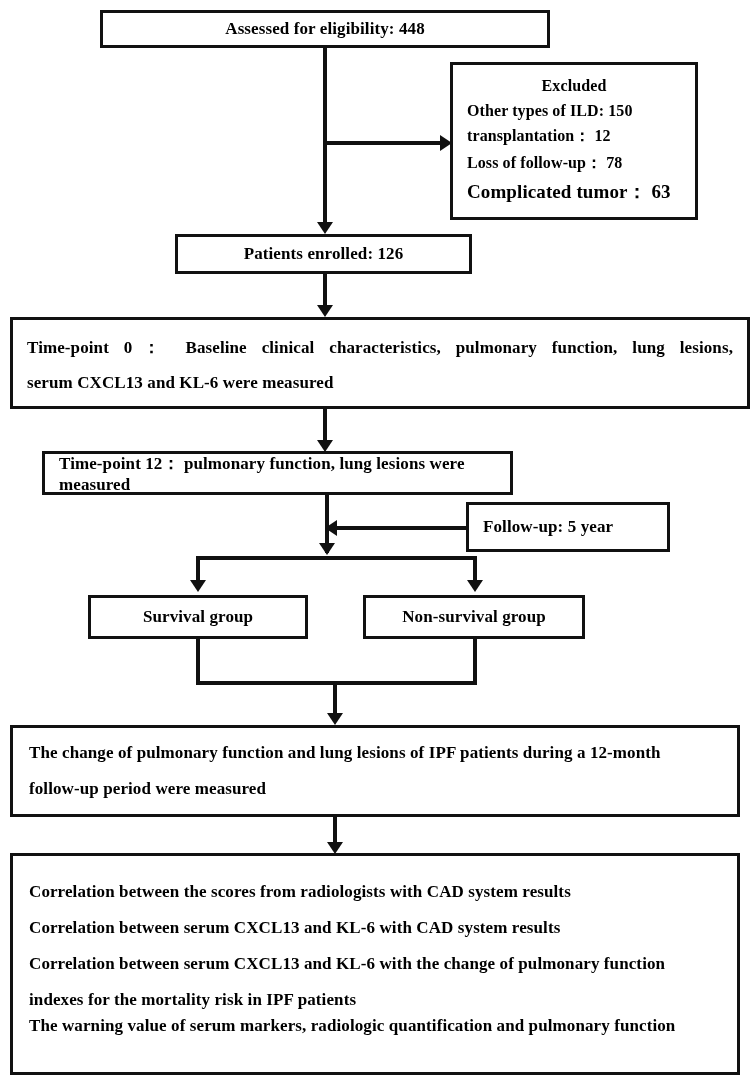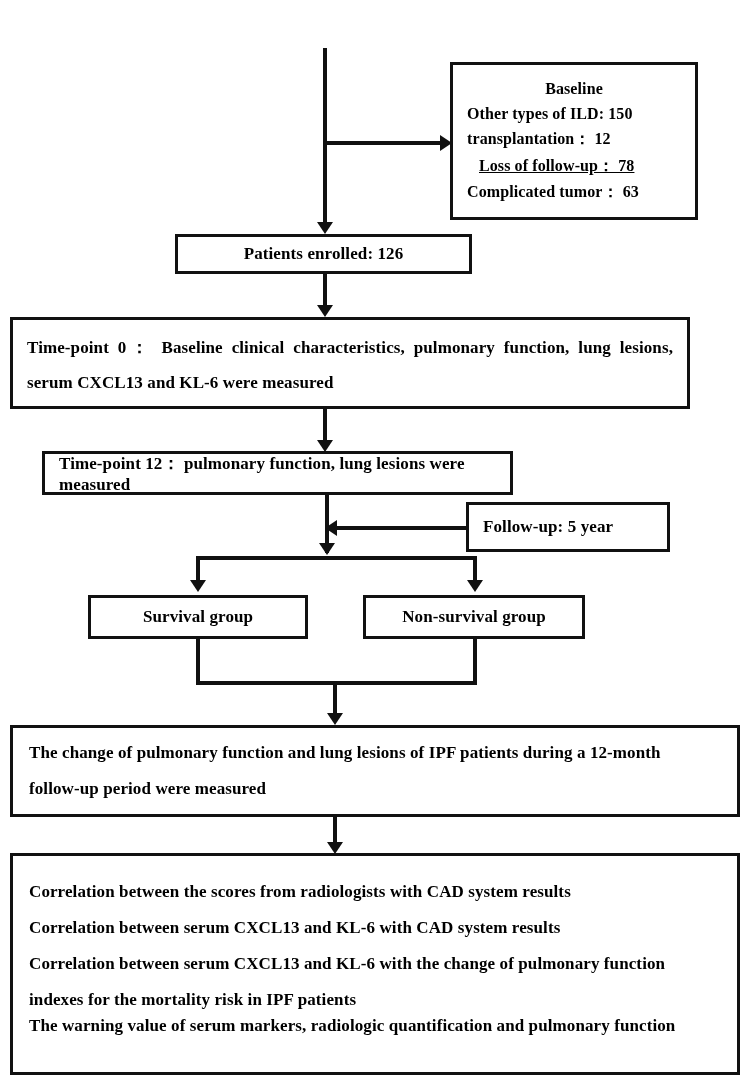--- a/index.html
+++ b/index.html
@@ -70,43 +70,46 @@
     border-bottom: 8px solid transparent;
     border-right: 12px solid #111111;
     z-index: 2;
   }
 </style>
 </head>
 <body>
 
 <div id="canvas">
 
+  <div class="box center" style="left:100px; top:10px; width:450px; height:38px;">
+    <div class="line" style="font-size:17px;">Assessed for eligibility: 448</div>
+  </div>
 
   <div class="vline" style="left:323px; top:48px; height:180px;"></div>
   <div class="arrow-down" style="left:317px; top:222px;"></div>
 
   <div class="hline" style="left:323px; top:141px; width:125px;"></div>
   <div class="arrow-right" style="left:440px; top:135px;"></div>
 
   <div class="box left" style="left:450px; top:62px; width:248px; height:158px; padding:6px 14px;">
-    <div class="line" style="font-size:16px; text-align:center; margin-bottom:4px;">Baseline</div>
+    <div class="line" style="font-size:16px; text-align:center; margin-bottom:4px;">Excluded</div>
     <div class="line" style="font-size:16px; margin:3px 0;">Other types of ILD: 150</div>
     <div class="line" style="font-size:16px; margin:3px 0;">transplantation： 12</div>
-    <div class="line" style="font-size:16px; margin:3px 12px;text-decoration:underline;">Loss of follow-up： 78</div>
-    <div class="line" style="font-size:16px; margin:2px 0 0 0;">Complicated tumor： 63</div>
+    <div class="line" style="font-size:16px; margin:3px 0;">Loss of follow-up： 78</div>
+    <div class="line" style="font-size:19px; margin:2px 0 0 0;">Complicated tumor： 63</div>
   </div>
 
   <div class="box center" style="left:175px; top:234px; width:297px; height:40px;">
     <div class="line" style="font-size:17px;">Patients enrolled: 126</div>
   </div>
 
   <div class="vline" style="left:323px; top:274px; height:36px;"></div>
   <div class="arrow-down" style="left:317px; top:305px;"></div>
 
-  <div class="box just" style="left:10px; top:317px; width:680px; height:92px; padding:0 14px;">
+  <div class="box just" style="left:10px; top:317px; width:740px; height:92px; padding:0 14px;">
     <div class="line" style="font-size:17px; margin:6px 0 14px 0;">Time-point  0： Baseline  clinical  characteristics,  pulmonary  function,    lung  lesions,</div>
     <div class="line" style="font-size:17px; text-align:left; text-align-last:left; margin-bottom:4px;">serum CXCL13 and KL-6 were measured</div>
   </div>
 
   <div class="vline" style="left:323px; top:409px; height:38px;"></div>
   <div class="arrow-down" style="left:317px; top:440px;"></div>
 
   <div class="box left" style="left:42px; top:451px; width:471px; height:44px; padding:0 14px;">
     <div class="line" style="font-size:17px;">Time-point 12： pulmonary function,   lung lesions were measured</div>
   </div>

